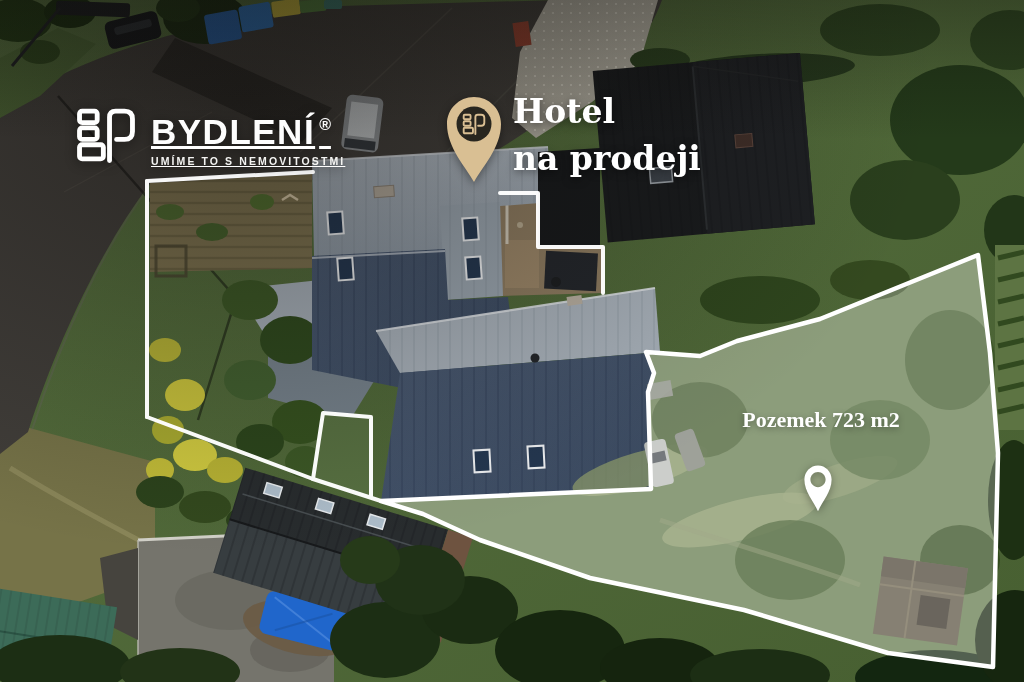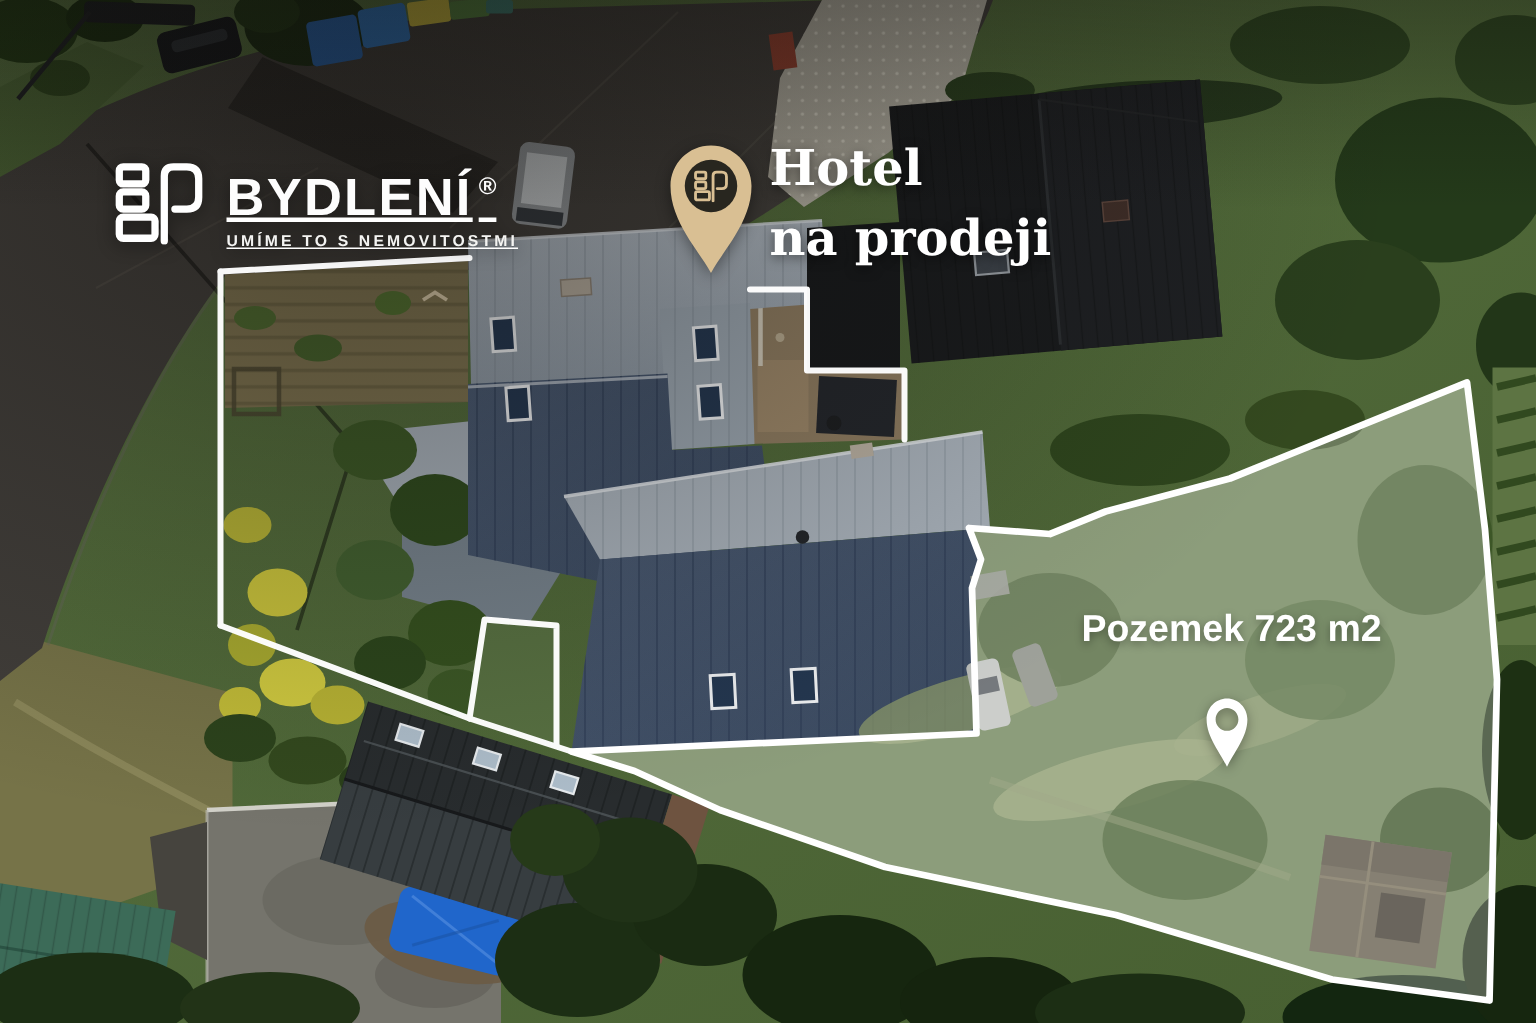--- a/index.html
+++ b/index.html
@@ -16,21 +16,21 @@
   .brand-text{display:flex;flex-direction:column;text-decoration:underline;}
   .brand-name{font-size:35px;font-weight:700;letter-spacing:1.5px;line-height:38px;color:#fdfdfd;}
   .brand-name sup{font-size:16px;font-weight:700;vertical-align:14px;margin-left:4px;letter-spacing:0;}
   .brand-tagline{font-size:10.5px;font-weight:700;letter-spacing:2.1px;margin-top:4px;color:#f4f4f2;}
   
   .listing-pin{left:443px;top:93px;width:62px;height:92px;filter:drop-shadow(0 3px 5px rgba(0,0,0,.4));}
   .listing-title{left:513px;top:88px;font-family:"DejaVu Serif",serif;font-weight:700;
     font-size:33px;line-height:47px;text-shadow:0 2px 8px rgba(0,0,0,.5);}
   
   .land-label{left:695px;top:404px;width:252px;text-align:center;
-    font-family:Liberation Sans, sans-serif;font-weight:700;font-size:25px;line-height:31px;
+    font-family:Liberation Serif, serif;font-weight:700;font-size:22px;line-height:31px;
     text-shadow:0 2px 6px rgba(0,0,0,.35);}
   .land-pin{left:802px;top:462px;width:32px;height:52px;filter:drop-shadow(0 2px 4px rgba(0,0,0,.35));}
 </style>
 </head>
 <body>
 
 <div class="scene">
 
   <svg class="photo" width="1024" height="682" viewBox="0 0 1024 682">
     <defs>

